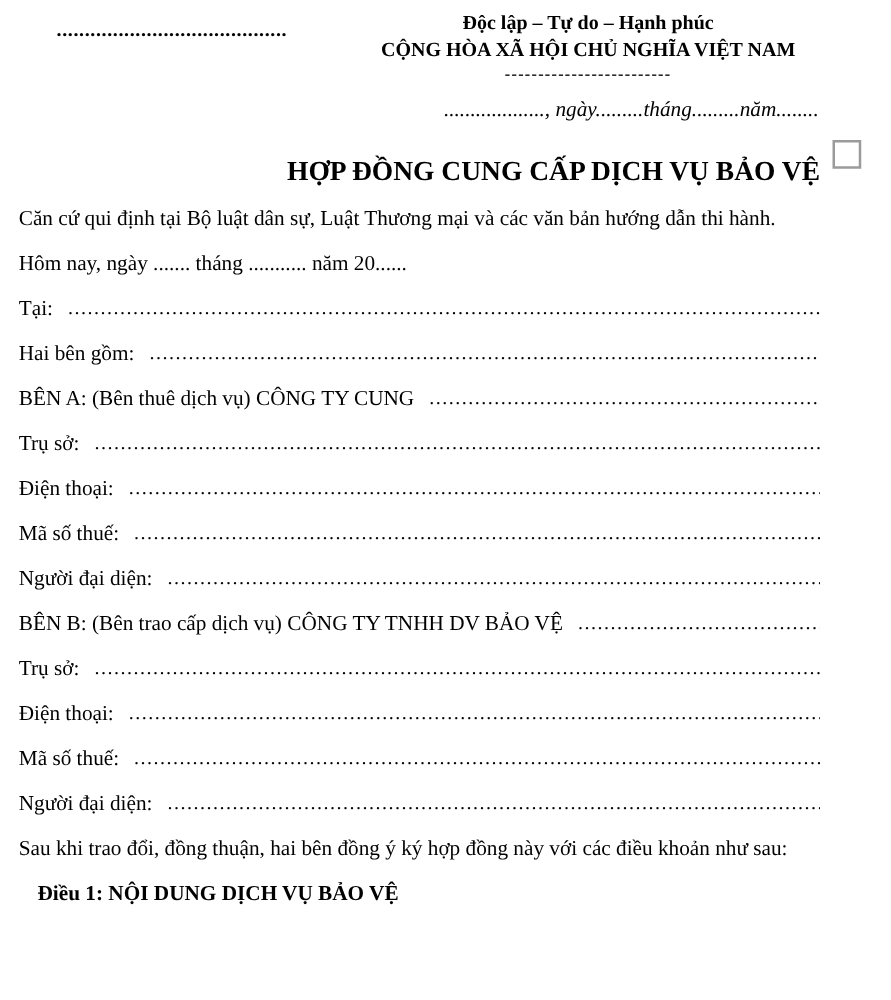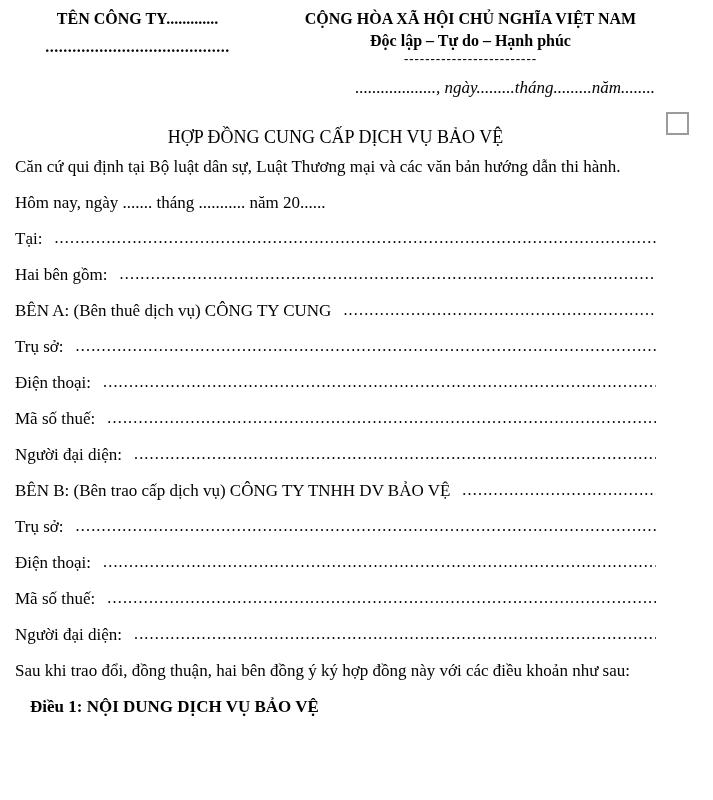--- a/index.html
+++ b/index.html
@@ -67,40 +67,42 @@
     background: #ffffff;
   }
   
   .title-block {
     margin-top: 28px;
     margin-left: 15px;
     margin-right: 57px;
     text-align: center;
   }
   .doc-title {
-    font-weight: normal;
-    font-size: 18px;
+    font-weight: bold;
+    font-size: 22px;
     line-height: 22px;
+    text-align: right;
   }
   .doc-number {
     margin-top: 7px;
     font-weight: bold;
     font-size: 17px;
     line-height: 20px;
   }
   
   .content {
     margin-top: 9px;
     margin-left: 15px;
     margin-right: 57px;
     font-size: 17px;
   }
   .line {
     height: 36px;
     display: flex;
+    align-items: center;
     white-space: nowrap;
   }
   .field-label {
     flex: none;
     padding-right: 12px;
   }
   .dots {
     flex: 1;
     overflow: hidden;
     white-space: nowrap;
@@ -112,26 +114,25 @@
     margin-left: 15px;
   }
 </style>
 </head>
 <body>
 
 <div class="page">
 
   <div class="header-row">
     <div class="company-block">
-      <div>TÊN CÔNG TY.............</div>
       <div class="company-dots">.........................................</div>
     </div>
     <div class="republic-block">
+      <div>Độc lập – Tự do – Hạnh phúc</div>
       <div>CỘNG HÒA XÃ HỘI CHỦ NGHĨA VIỆT NAM</div>
-      <div>Độc lập – Tự do – Hạnh phúc</div>
       <div class="motto-divider">-------------------------</div>
     </div>
   </div>
 
   <div class="date-line">..................., ngày.........tháng.........năm........</div>
 
   <div class="square-box"></div>
 
   <div class="title-block">
     <div class="doc-title">HỢP ĐỒNG CUNG CẤP DỊCH VỤ BẢO VỆ</div>

